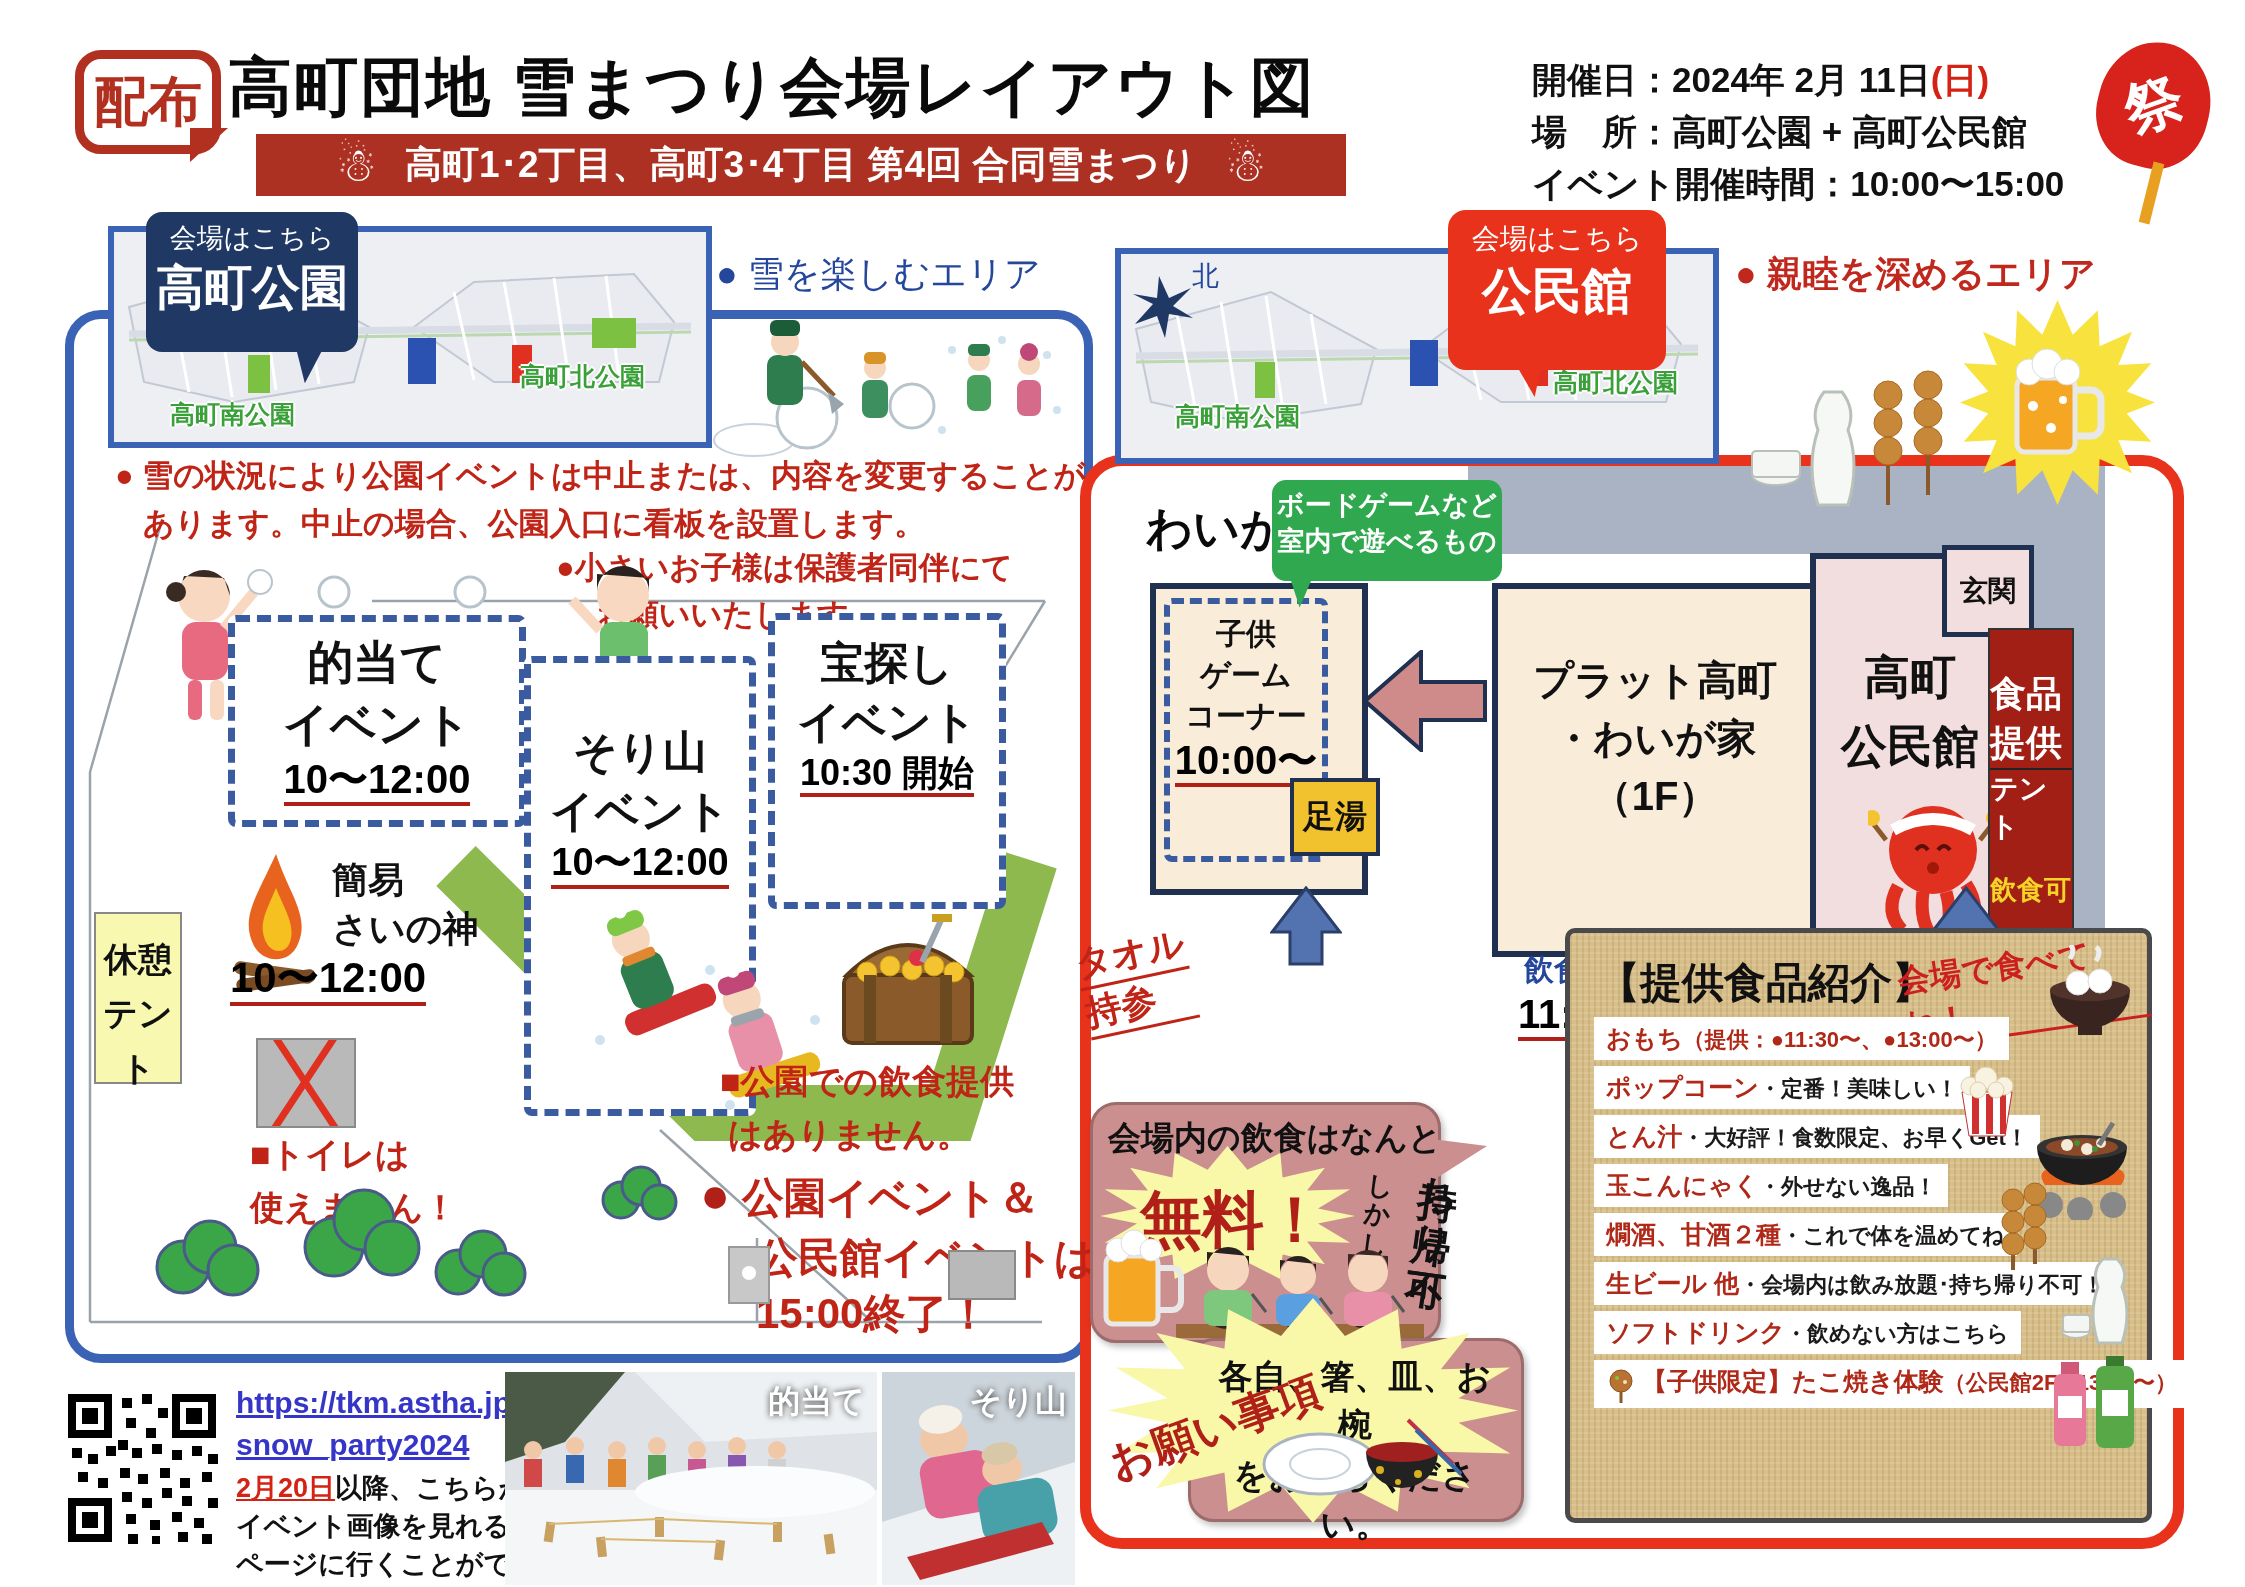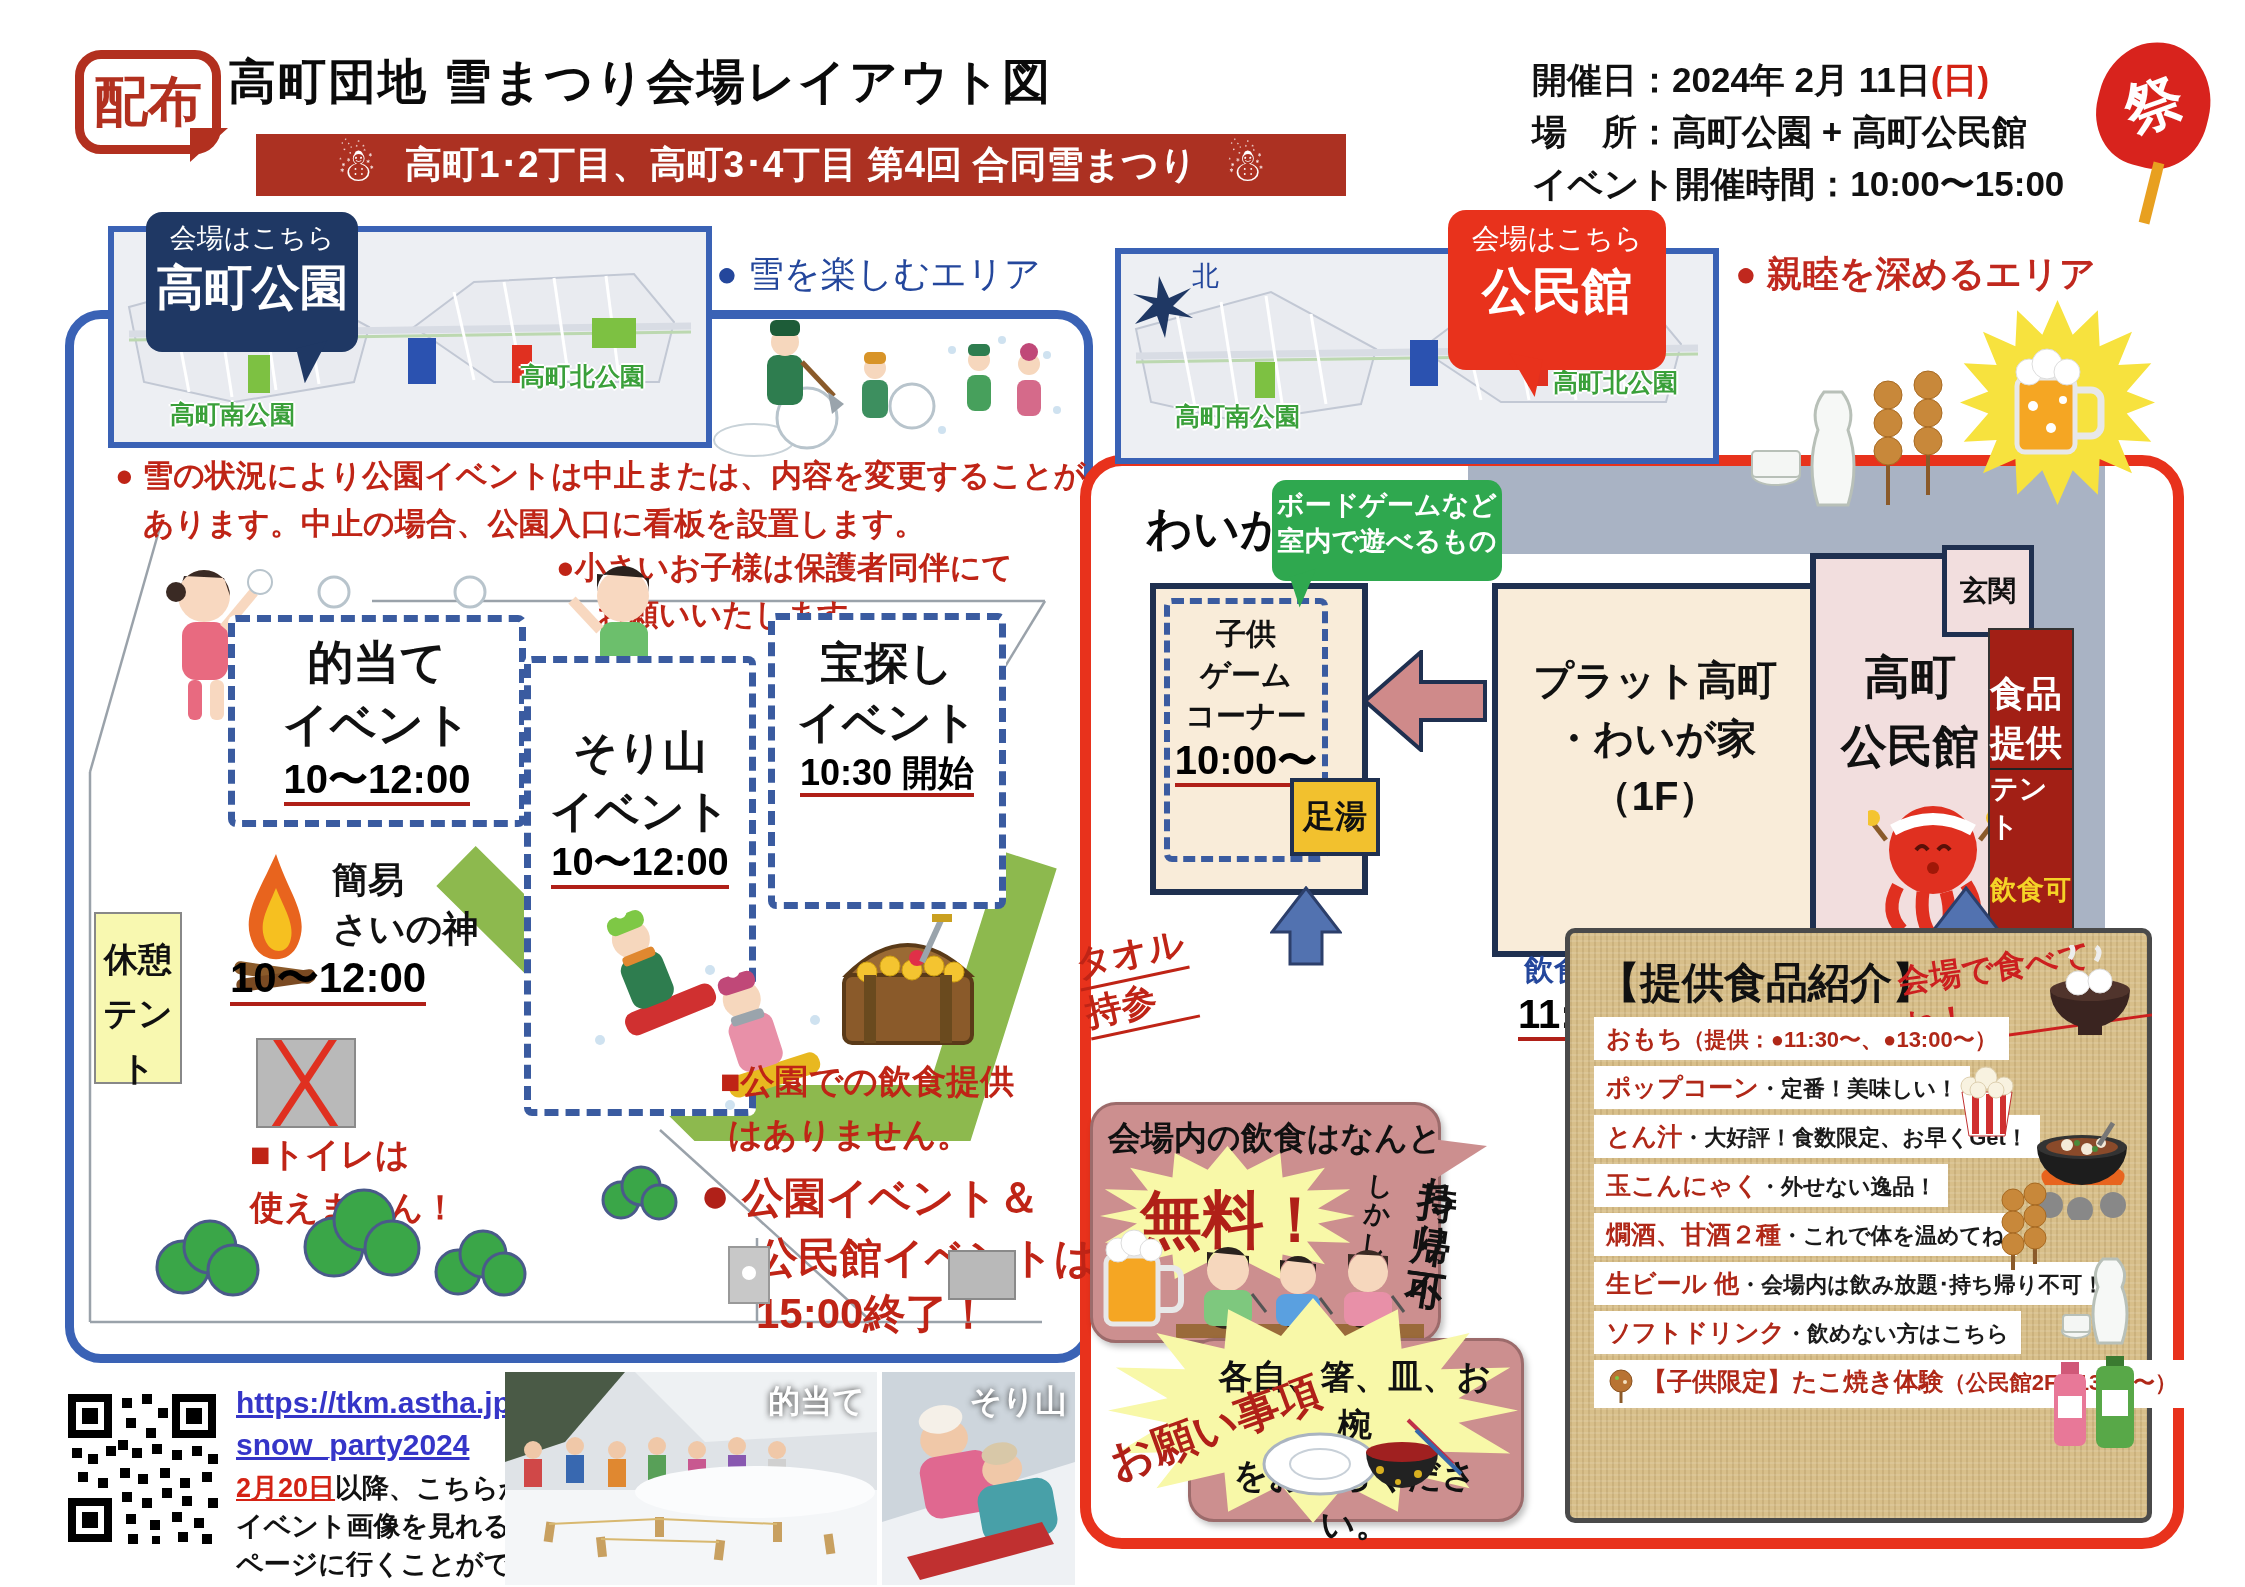--- a/index.html
+++ b/index.html
@@ -43,21 +43,21 @@
       <line x1="757" y1="1238" x2="757" y2="1322"></line>
     </g>
   </svg>
 
   <svg class="abs" style="left:418px;top:838px;width:655px;height:310px">
     <polyline points="38,28 288,275 532,275 612,22" fill="none" stroke="#8db94e" stroke-width="56"></polyline>
   </svg>
 
   <div class="abs" style="left:75px;top:50px;width:128px;height:86px;border:9px solid #b2301f;border-radius:26px;color:#b2301f;font-size:54px;font-weight:bold;display:flex;align-items:center;justify-content:center">配布</div>
   <div class="abs" style="left:190px;top:128px;width:0;height:0;border-left:38px solid #b2301f;border-bottom:34px solid transparent"></div>
-  <div class="abs b" style="left:228px;top:50px;font-size:48px;letter-spacing:2px;color:#0a0a0a;white-space:nowrap">高町団地 雪まつり会場レイアウト図</div>
+  <div class="abs b" style="left:228px;top:44px;font-size:64px;letter-spacing:2px;color:#0a0a0a;white-space:nowrap">高町団地 雪まつり会場レイアウト図</div>
   <div class="abs" style="left:256px;top:134px;width:1090px;height:62px;background:#ac3122;display:flex;align-items:center;justify-content:center;gap:28px">
     <span style="color:#fff;font-size:46px">☃</span>
     <span class="b" style="color:#fff;font-size:37px;white-space:nowrap">高町1･2丁目、高町3･4丁目 第4回 合同雪まつり</span>
     <span style="color:#fff;font-size:46px">☃</span>
   </div>
   <div class="abs" style="left:1532px;top:54px;font-size:35px;font-weight:bold;line-height:52px;white-space:nowrap">
     <div>
       <span>開催日：</span><span>2024年 2月 11日</span><span style="color:#d42314">(日)</span>
     </div>
     <div>

